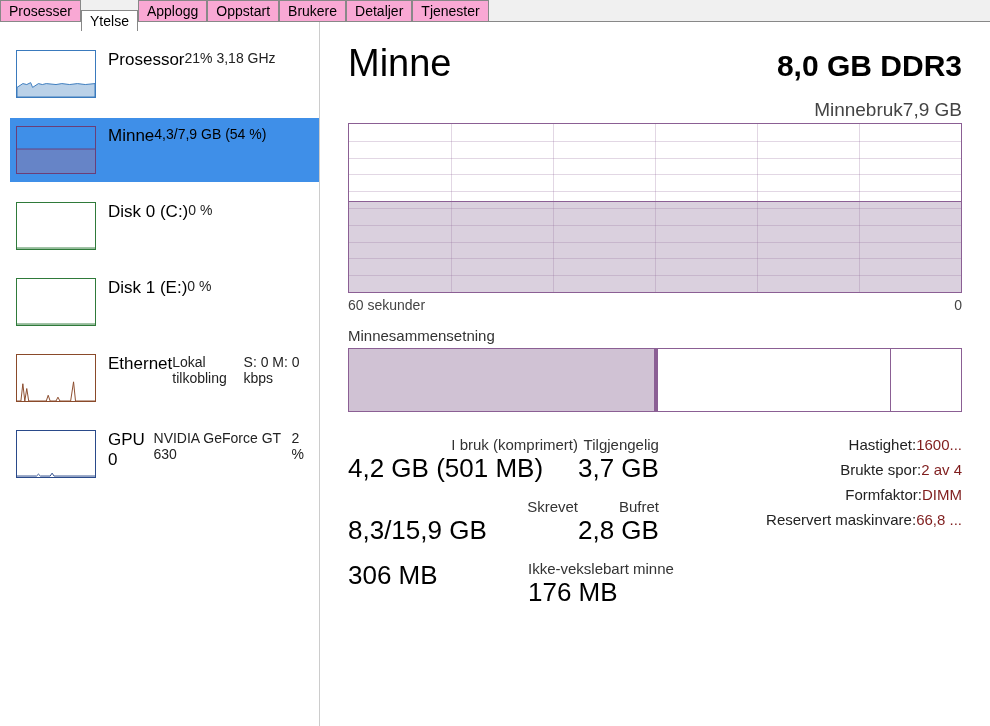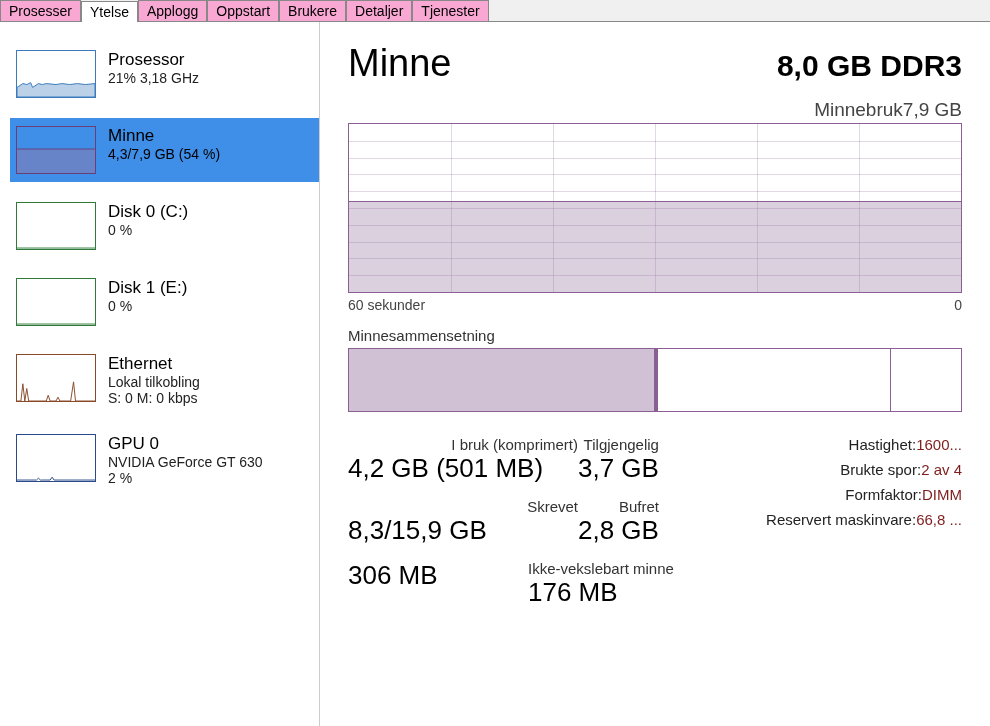--- a/index.html
+++ b/index.html
@@ -23,21 +23,21 @@
     border: 1px solid #888;
     border-bottom: none;
     background: #f9a8d4;
     margin-right: 0px;
     font-size: 14px;
     cursor: pointer;
   }
   .tab.active {
     background: #ffffff;
     position: relative;
-    top: 1px;
+    top: 10px;
   }
   .content {
     display: flex;
     height: calc(100% - 22px);
   }
   .sidebar {
     width: 320px;
     padding: 20px 0 0 10px;
     border-right: 1px solid #ccc;
   }
@@ -55,21 +55,21 @@
   .thumb {
     width: 80px;
     height: 48px;
     border: 1px solid;
     margin-right: 12px;
     position: relative;
     overflow: hidden;
     flex-shrink: 0;
   }
   .thumb svg { width: 100%; height: 100%; display: block; }
-  .side-texts { display: flex; flex-direction: column; }
+  .side-texts { display: flex; flex-direction: row; }
   .side-title { font-size: 17px; font-weight: 400; }
   .side-sub { font-size: 14px; color: #222; }
   .side-item.selected .side-sub,
   .side-item.selected .side-title { color: #000; }
 
   .main {
     flex: 1;
     padding: 20px 28px 10px 28px;
     overflow: hidden;
   }

